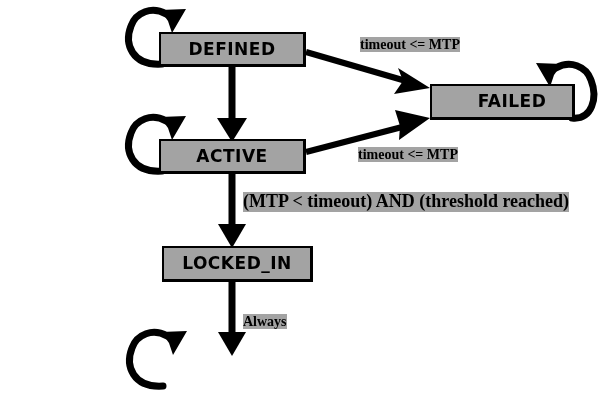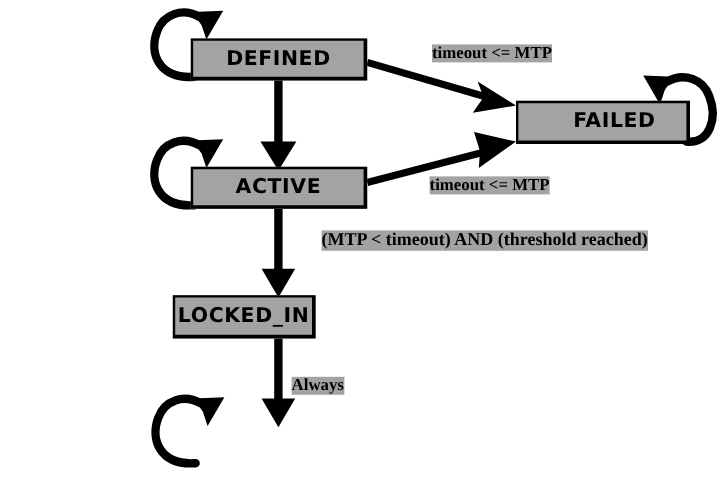--- a/index.html
+++ b/index.html
@@ -50,22 +50,21 @@
     font-family: Liberation Serif, serif;
     font-weight: bold;
     font-size: 14px;
     color: #000000;
     white-space: nowrap;
     background: #a3a3a3;
     line-height: 1.1;
     z-index: 6;
   }
   .edge-label.small {
-    font-size: 15px;
-    margin-left: 25px;
+    font-size: 18px;
   }
 </style>
 </head>
 <body>
 
 <div id="diagram-root">
 
   <svg id="diagram-svg" viewBox="0 0 601 406">
     <defs>
       <marker id="arrowhead" markerWidth="7" markerHeight="7" refX="5.6" refY="3.2" orient="auto" markerUnits="strokeWidth">
@@ -124,21 +123,21 @@
   </div>
 
   <div class="state-box" style="left:430px; top:84px; width:145px; height:36px;padding-left:20px;">
     <span class="state-label">FAILED</span>
   </div>
 
   <div class="state-box" style="left:159px; top:139px; width:147px; height:35px;">
     <span class="state-label">ACTIVE</span>
   </div>
 
-  <div class="state-box" style="left:144px; top:246px; width:119px; height:36px;text-align:center;">
+  <div class="state-box" style="left:162px; top:246px; width:151px; height:36px;text-align:center;">
     <span class="state-label">LOCKED_IN</span>
   </div>
 
 
 
   <div class="edge-label" style="left:360px; top:37px;">timeout &lt;= MTP</div>
 
   <div class="edge-label" style="left:358px; top:147px;">timeout &lt;= MTP</div>
 
   <div class="edge-label small" style="left:243px; top:192px;">(MTP &lt; timeout) AND (threshold reached)</div>

